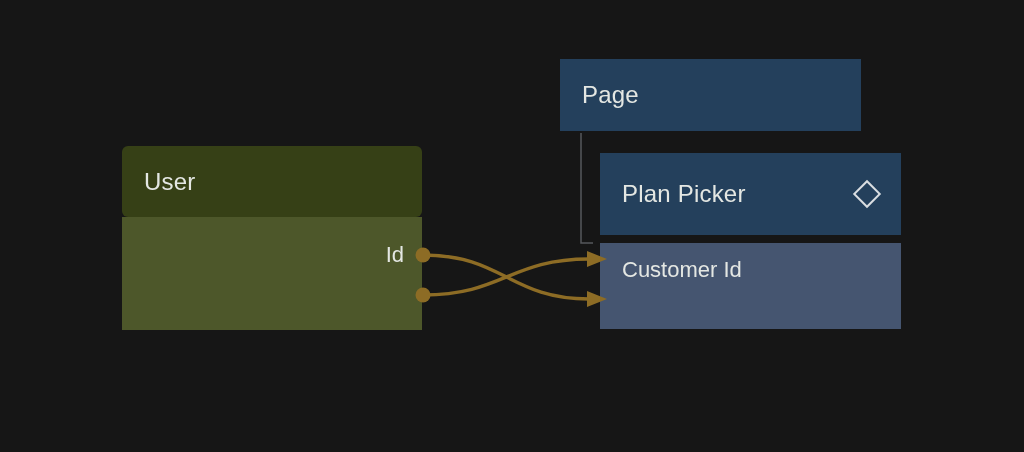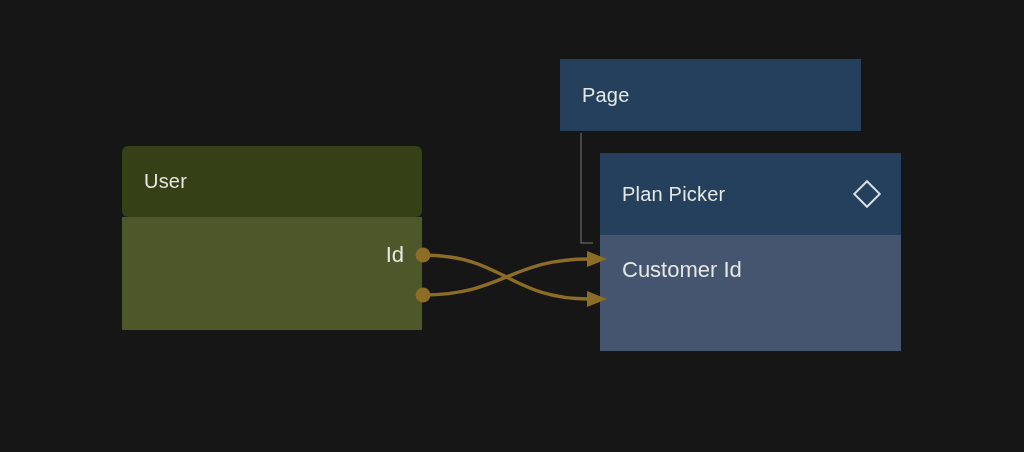--- a/index.html
+++ b/index.html
@@ -20,21 +20,21 @@
   }
   .node-header {
     box-sizing: border-box;
     display: flex;
     align-items: center;
     justify-content: space-between;
     padding: 0 24px 0 22px;
   }
   .node-title {
     color: var(--color-text, #e4e7e3);
-    font-size: 20px;
+    font-size: 24px;
     letter-spacing: 0.2px;
     white-space: nowrap;
   }
   .hdr-blue  { background: var(--color-header_blue, #24405c); }
   .hdr-green { background: var(--color-header_green, #364016); border-radius: 6px; }
   .body-blue  { background: var(--color-body_blue, #455570); }
   .body-green { background: var(--color-body_green, #4d572a); }
   .node-body {
     box-sizing: border-box;
   }
@@ -49,21 +49,21 @@
   .field-label {
     color: var(--color-text, #e4e7e3);
     font-size: 22px;
     white-space: nowrap;
   }
   
   .node-page { left: 560px; top: 59px; width: 301px; }
   .node-page .node-header { height: 72px; }
   .node-plan-picker { left: 600px; top: 153px; width: 301px; }
   .node-plan-picker .node-header { height: 82px; }
-  .node-plan-picker .node-body { height: 116px; padding-top: 15px; }
+  .node-plan-picker .node-body { height: 86px; padding-top: 7px; margin-top: 8px; }
   .node-user { left: 122px; top: 146px; width: 300px; }
   .node-user .node-header { height: 71px; }
   .node-user .node-body { height: 113px; padding-top: 18px; }
   
   .diamond {
     width: 16px;
     height: 16px;
     border: 2px solid #d9dde1;
     transform: rotate(45deg);
     flex: 0 0 auto;

